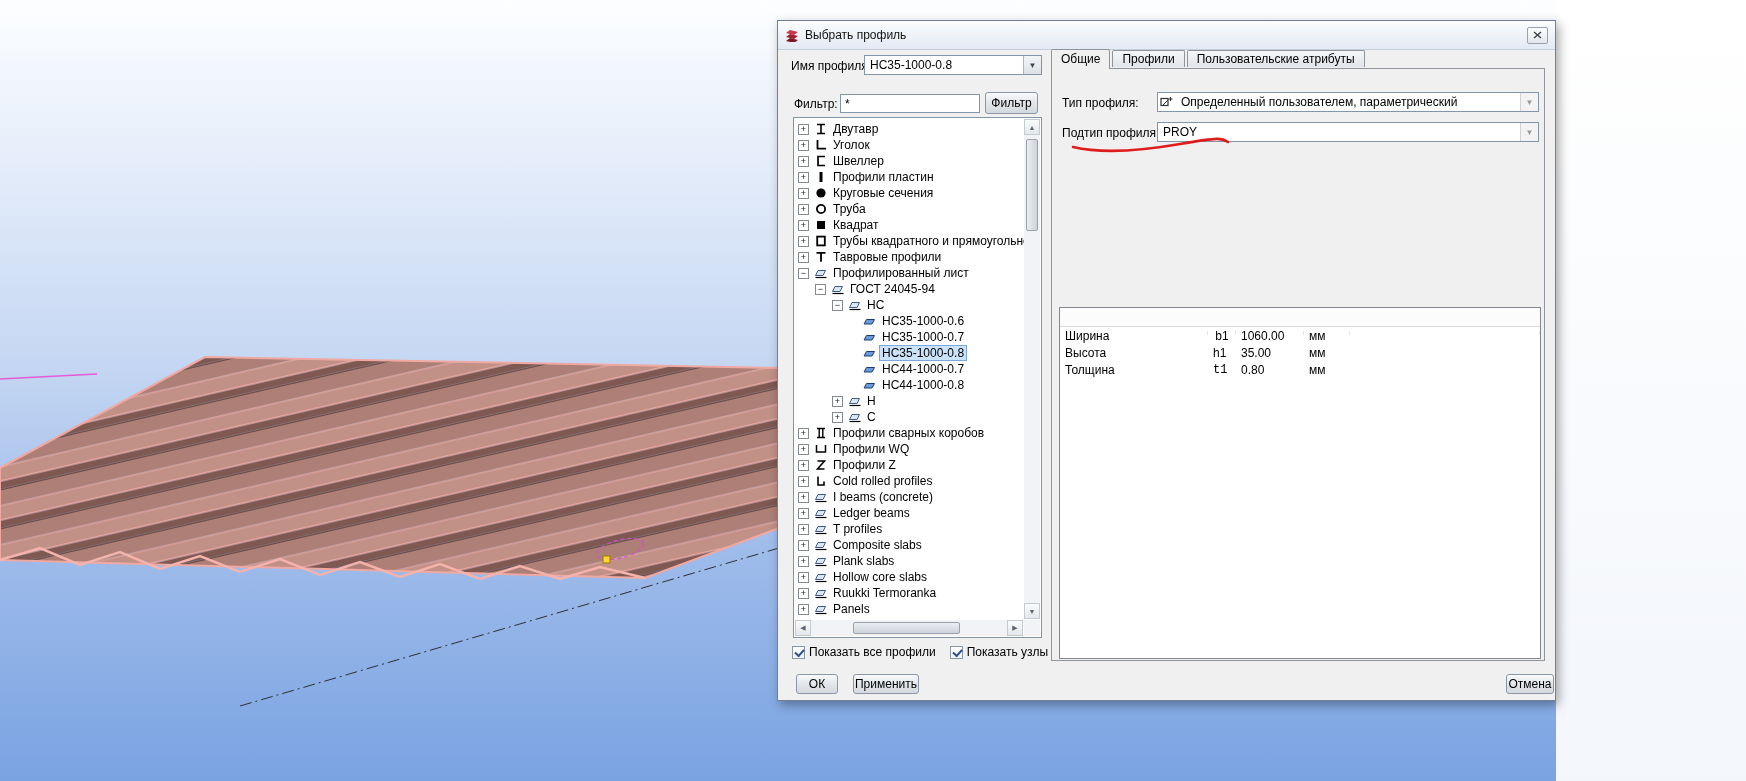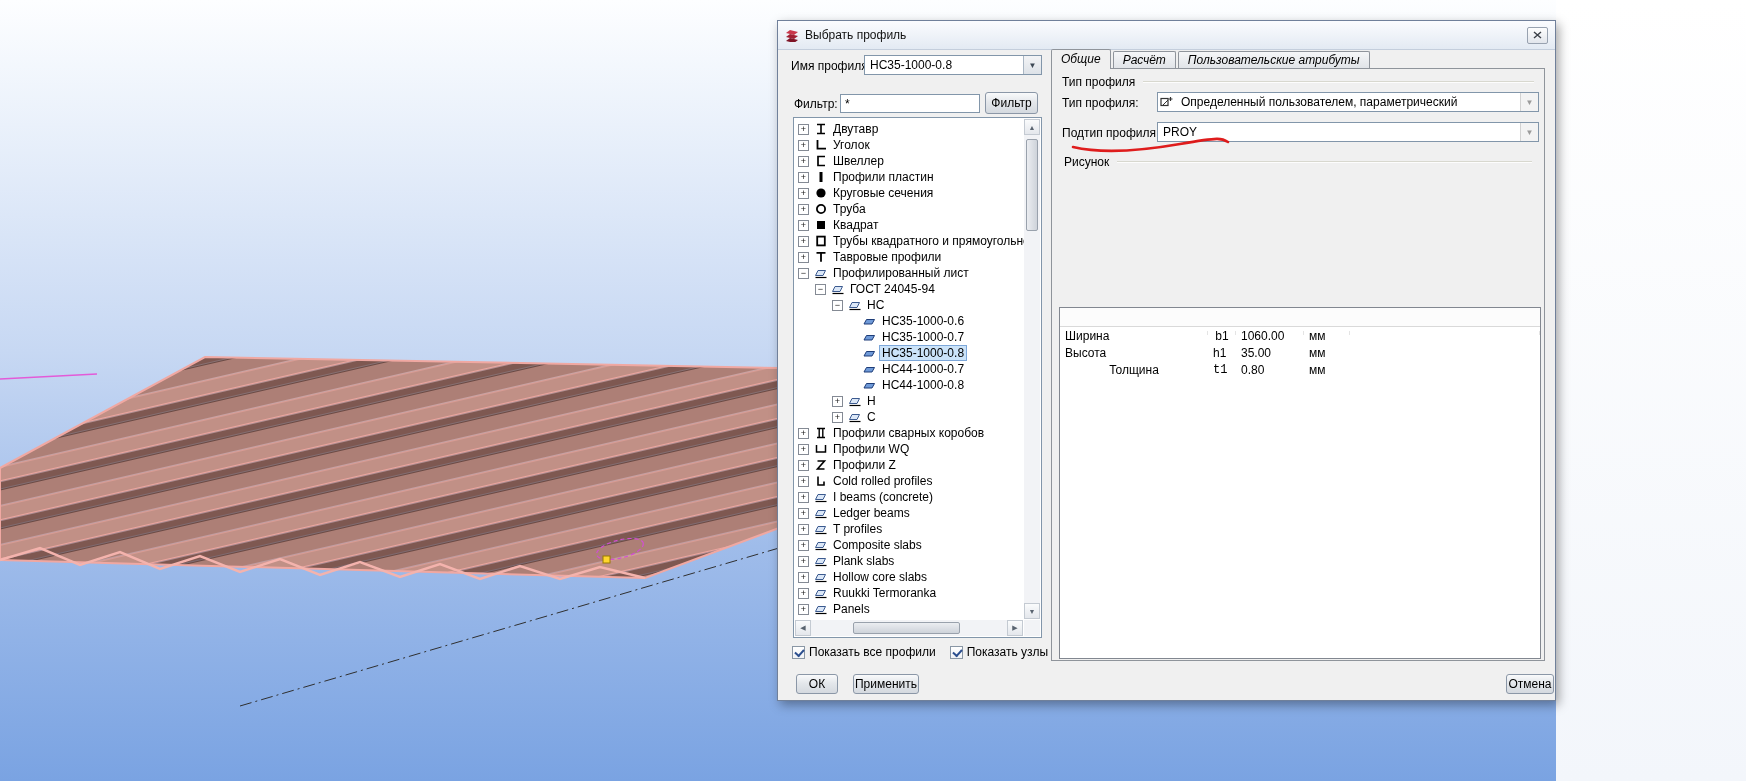--- a/index.html
+++ b/index.html
@@ -55,21 +55,21 @@
   .hthumb{position:absolute;top:2px;bottom:2px;left:58px;width:105px;background:linear-gradient(#ebedf1,#ced3da);
     border:1px solid #99a1ac;border-radius:2px;}
 
   .cb-row{position:absolute;left:14px;top:598px;display:flex;align-items:center;gap:14px;}
   .cbwrap{display:flex;align-items:center;gap:4px;}
   .cb{width:13px;height:13px;border:1px solid #8a97a5;background:linear-gradient(#fff,#f1f3f6);position:relative;box-sizing:border-box;}
   .cb.checked::after{content:"";position:absolute;left:2px;top:2px;width:7px;height:4px;
     border-left:2px solid #2c4f8f;border-bottom:2px solid #2c4f8f;transform:rotate(-48deg);}
 
   
-  .tabs{position:absolute;left:273px;top:2px;height:19px;display:flex;align-items:flex-end;z-index:3;font-style:italic;}
+  .tabs{position:absolute;left:273px;top:2px;height:19px;display:flex;align-items:center;z-index:3;}
   .tab{height:16px;line-height:16px;padding:0 9px;background:linear-gradient(#f5f6f8,#e1e4e8);
     border:1px solid #8f949b;border-bottom:none;border-radius:2px 2px 0 0;margin-right:2px;}
   .tab.active{height:19px;line-height:18px;background:#f0f0f0;margin-bottom:-1px;}
   .panel{position:absolute;left:273px;top:21px;width:494px;height:593px;background:#f0f0f0;
     border:1px solid #8f949b;box-sizing:border-box;z-index:2;}
   .grph{position:absolute;display:flex;align-items:center;gap:8px;}
   .grph .ln{flex:1;height:1px;background:#d8d8cf;border-bottom:1px solid #fdfdfd;}
   .plabel{position:absolute;white-space:nowrap;}
 
   .props{position:absolute;left:7px;top:238px;width:482px;height:352px;background:#fff;
@@ -452,53 +452,45 @@
           <span class="cb checked"></span>
           <span>Показать узлы</span>
         </span>
       </div>
 
     <button class="btn" style="left:18px;top:627px;width:42px">ОК</button>
     <button class="btn" style="left:75px;top:627px;width:66px">Применить</button>
 
     <div class="tabs" id="tabStrip">
         <span class="tab active">Общие</span>
-        <span class="tab">Расчёт</span>
+        <span class="tab">Профили</span>
         <span class="tab">Пользовательские атрибуты</span>
       </div>
 
     <div class="panel">
-      <div class="grph" style="left:10px;top:6px;width:calc(100% - 20px)">
-        <span>Тип профиля</span>
-        <span class="ln"></span>
-      </div>
 
       <span class="plabel" style="left:10px;top:27px">Тип профиля:</span>
       <div class="combo flat" style="left:105px;top:23px;width:382px">
         <span class="cicon">
           <svg width="14" height="12" viewBox="0 0 14 12">
               <rect x="1" y="2.5" width="7" height="7" fill="none" stroke="#333" stroke-width="1.2"></rect>
               <path d="M10.5 1v4M8.5 3h4" stroke="#333" stroke-width="1.2"></path>
               <path d="M2.5 9.5 8 4" stroke="#333" stroke-width="1"></path>
             </svg>
         </span>
         <span class="ctext">Определенный пользователем, параметрический</span>
         <span class="carrow">▼</span>
       </div>
 
       <span class="plabel" style="left:10px;top:57px">Подтип профиля:</span>
       <div class="combo flat" style="left:105px;top:53px;width:382px">
         <span class="ctext">PROY</span>
         <span class="carrow">▼</span>
       </div>
 
-      <div class="grph" style="left:12px;top:86px;width:calc(100% - 24px)">
-        <span>Рисунок</span>
-        <span class="ln"></span>
-      </div>
       <div style="position:absolute;left:12px;top:100px;right:12px;height:130px"></div>
 
       <div class="props">
         <div class="phead" id="propsHead">
             <span class="hc" style="width: 148px;">Свойство</span>
             <span class="hc" style="width: 28px;">Си...</span>
             <span class="hc" style="width: 68px;">Значение</span>
             <span class="hc" style="width: 46px;">Единиц...</span>
             <span class="hc" style="width: 190px;"></span>
           </div>
@@ -511,21 +503,21 @@
               <span class="rc" style="width: 190px;"></span>
             </div>
             <div class="prow">
               <span class="rc" style="width: 148px;">Высота</span>
               <span class="rc" style="width: 28px;">h1</span>
               <span class="rc" style="width: 68px;">35.00</span>
               <span class="rc" style="width: 46px;">мм</span>
               <span class="rc" style="width: 190px;"></span>
             </div>
             <div class="prow">
-              <span class="rc" style="width: 148px; text-align: center;">Толщина</span>
+              <span class="rc" style="width: 148px;">Толщина</span>
               <span class="rc" style="width: 28px; font-family: Liberation Mono, monospace;">t1</span>
               <span class="rc" style="width: 68px;">0.80</span>
               <span class="rc" style="width: 46px;">мм</span>
               <span class="rc" style="width: 190px;"></span>
             </div>
           </div>
       </div>
     </div>
 
     <button class="btn" style="left:728px;top:627px;width:48px">Отмена</button>

